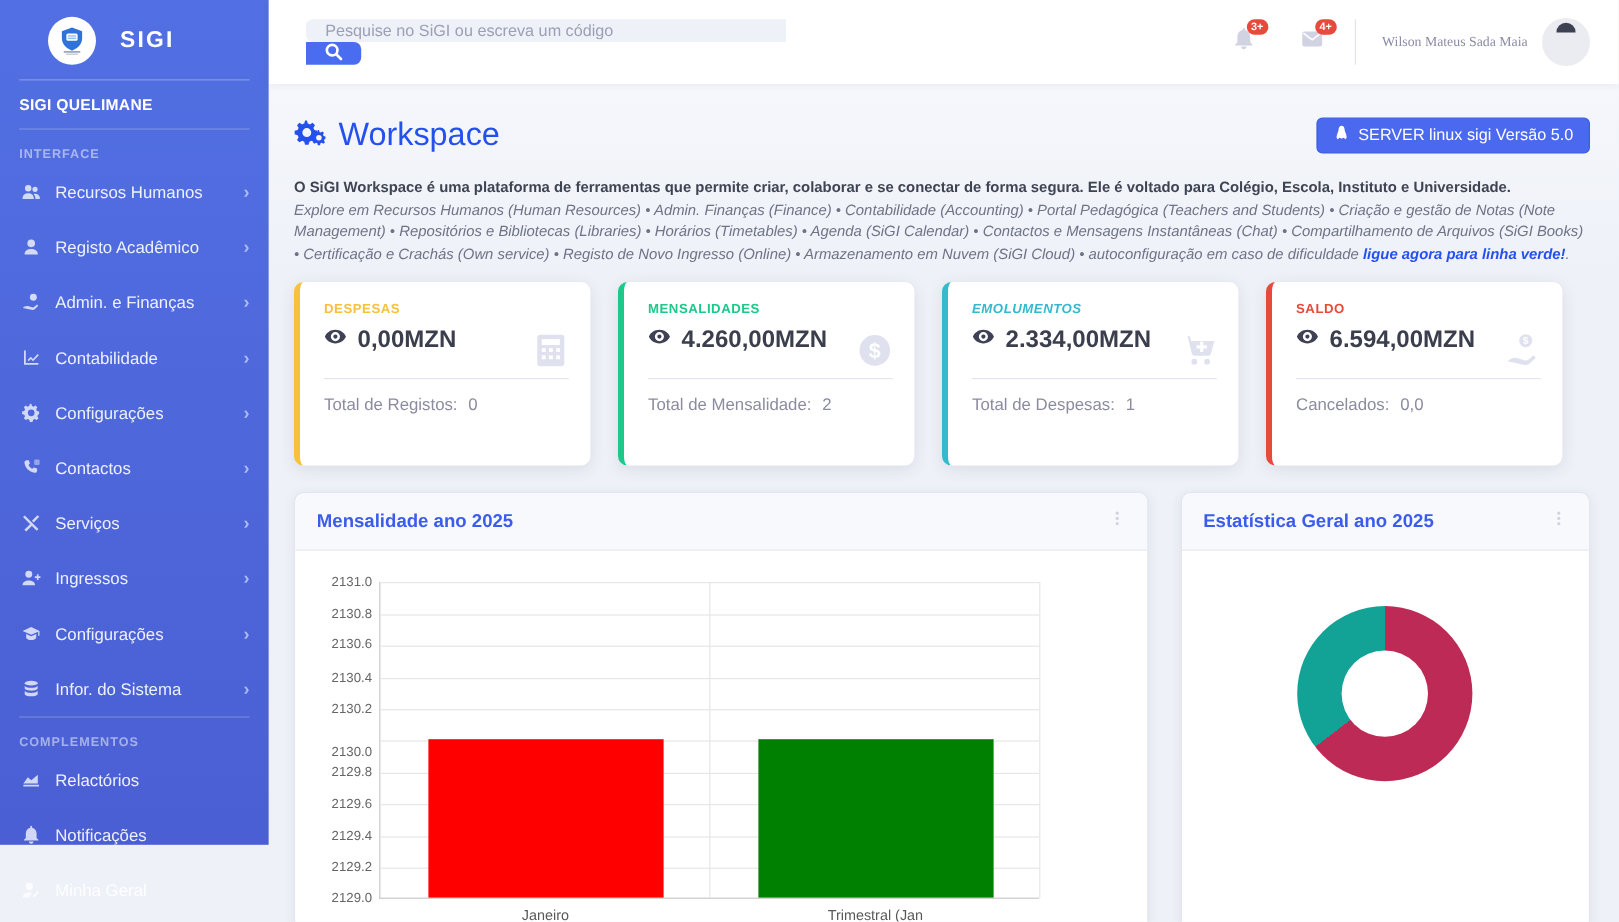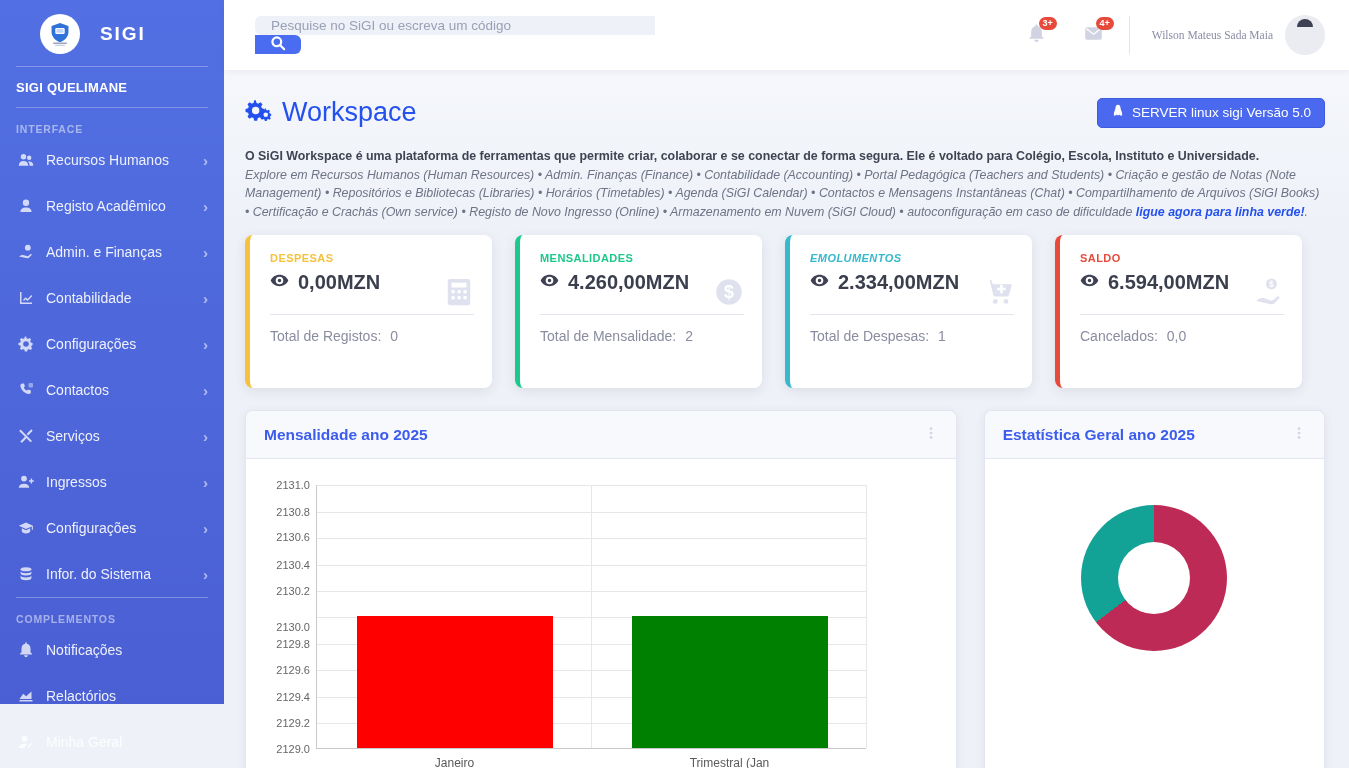--- a/index.html
+++ b/index.html
@@ -243,35 +243,35 @@
             </svg>
           </span>
     <span class="nav-label">Infor. do Sistema</span>
     <span class="nav-chevron">›</span>
   </div>
 <hr class="sb-divider">
         <div class="section-label">COMPLEMENTOS</div>
   <div class="nav-item">
     <span class="nav-icn">
             <svg viewBox="0 0 16 16" width="16" height="16" fill="currentColor">
-              <path d="M8 15.2c1 0 1.9-.8 1.9-1.9H6.1c0 1.1.9 1.9 1.9 1.9zM14 11.8v.7H2v-.7l1.5-1.5V6.5C3.5 4 5 2.1 7.2 1.7V1a.8.8 0 1 1 1.6 0v.7c2.2.4 3.7 2.3 3.7 4.8v3.8z"></path>
-            </svg>
-          </span>
-    <span class="nav-label">Notificações</span>
-    <span class="nav-chevron"></span>
-  </div>
-
-  <div class="nav-item">
-    <span class="nav-icn">
-            <svg viewBox="0 0 16 16" width="16" height="16" fill="currentColor">
               <path d="M1.5 13.5h13V12h-13z"></path>
               <path d="M1.5 11l3.7-5.2 2.9 2.4 5.4-4.6V11z"></path>
             </svg>
           </span>
     <span class="nav-label">Relactórios</span>
+    <span class="nav-chevron"></span>
+  </div>
+
+  <div class="nav-item">
+    <span class="nav-icn">
+            <svg viewBox="0 0 16 16" width="16" height="16" fill="currentColor">
+              <path d="M8 15.2c1 0 1.9-.8 1.9-1.9H6.1c0 1.1.9 1.9 1.9 1.9zM14 11.8v.7H2v-.7l1.5-1.5V6.5C3.5 4 5 2.1 7.2 1.7V1a.8.8 0 1 1 1.6 0v.7c2.2.4 3.7 2.3 3.7 4.8v3.8z"></path>
+            </svg>
+          </span>
+    <span class="nav-label">Notificações</span>
     <span class="nav-chevron"></span>
   </div>
 
   <div class="nav-item">
     <span class="nav-icn">
             <svg viewBox="0 0 16 16" width="16" height="16" fill="currentColor">
               <path d="M6.5 7.7a3 3 0 1 0 0-6 3 3 0 0 0 0 6zM1 13.9v-.3c0-2.4 2.4-3.9 5.5-3.9 1 0 1.9.2 2.7.5l-2 2-.4 1.7z"></path>
               <path d="M9.6 12.2l3.8-3.8 1.3 1.3-3.8 3.8-1.7.4z"></path>
             </svg>
           </span>

